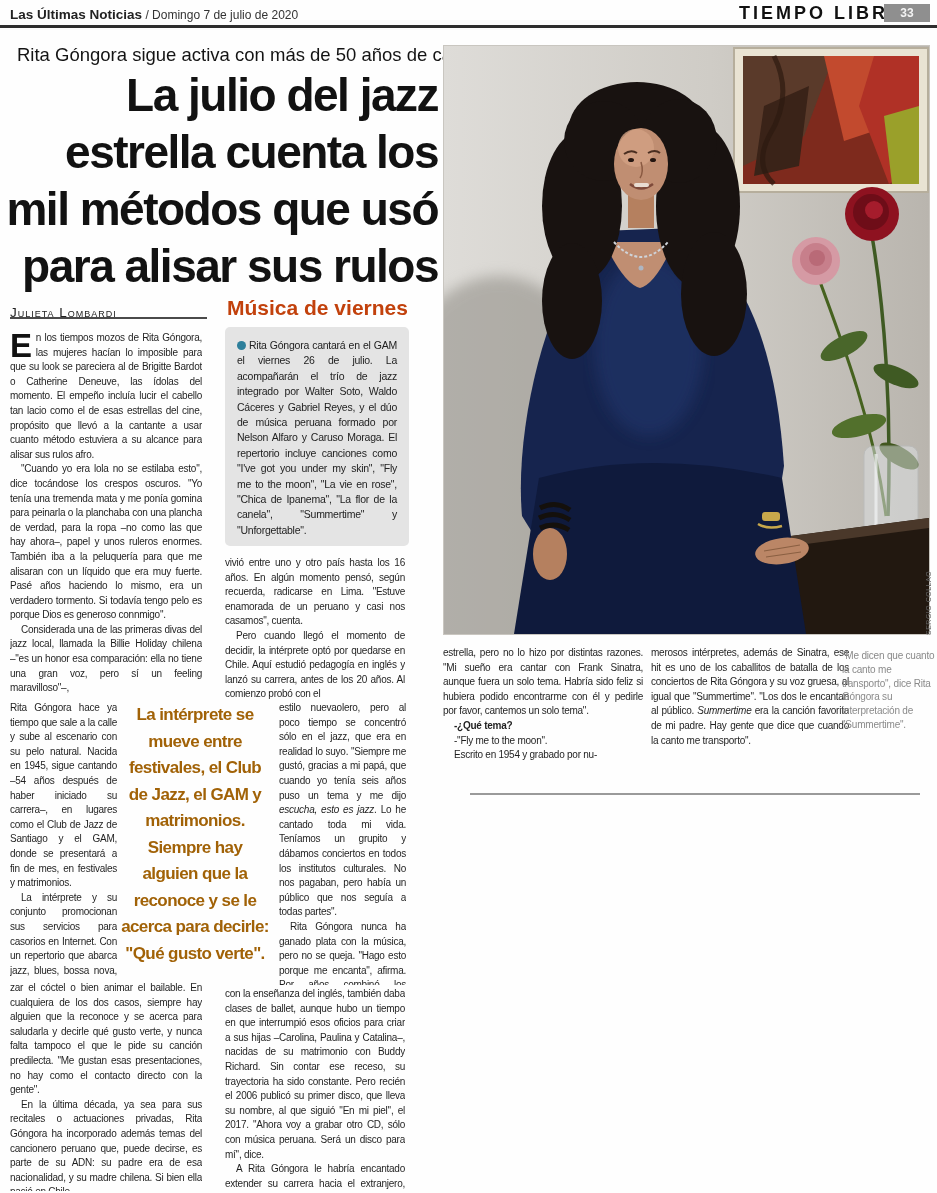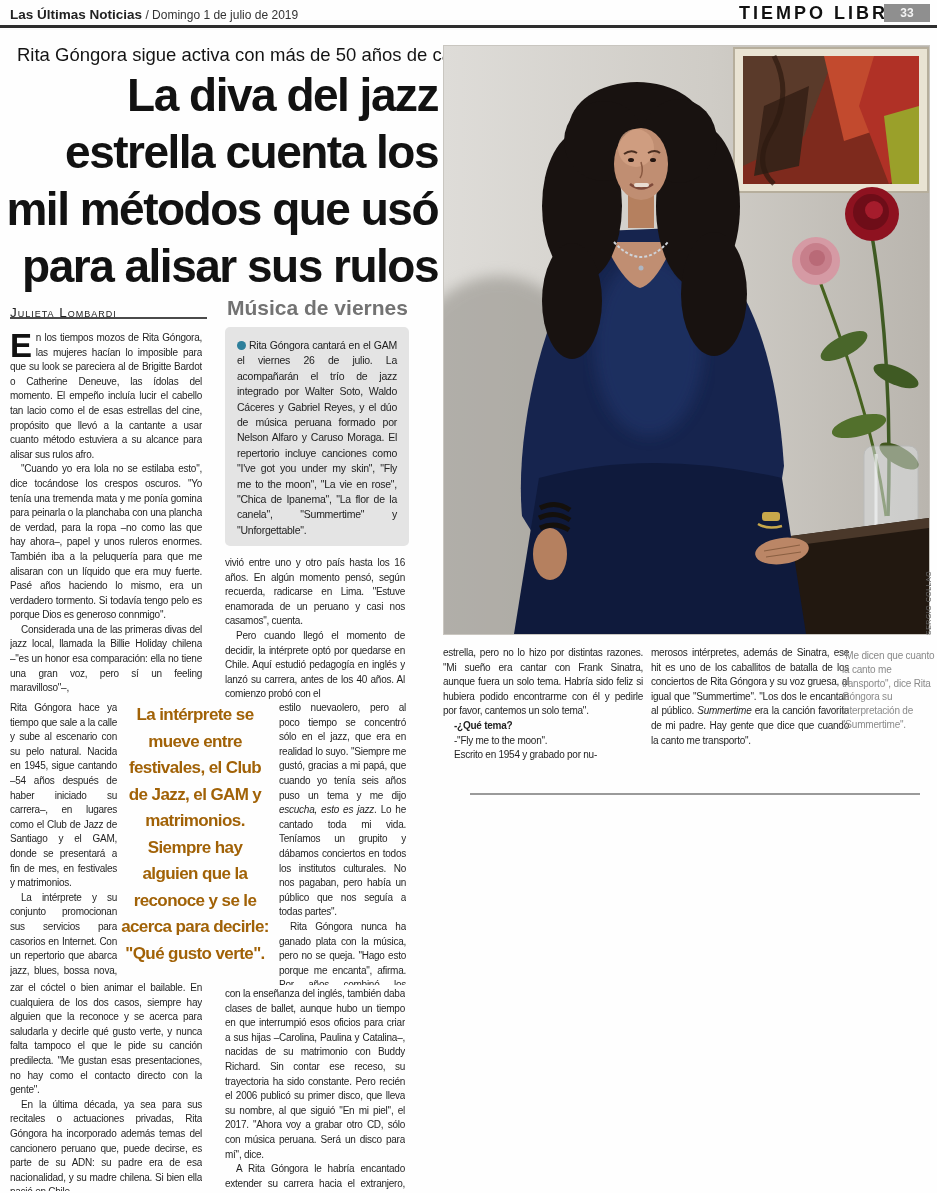--- a/index.html
+++ b/index.html
@@ -38,47 +38,47 @@
   .c3  {left:443px;top:646px;width:200px;height:152px;}
   .c4  {left:651px;top:646px;width:198px;height:160px;}
   .cap {left:842px;top:649px;width:94px;height:130px;font-size:10px;line-height:13.8px;letter-spacing:-0.2px;
         color:var(--captiongray);text-align:left;}
   .qline{font-weight:bold;}
   .it{font-style:italic;}
   
   .pullquote{position:absolute;left:119px;top:702px;width:152px;text-align:center;font-weight:bold;
     font-size:17px;line-height:26.5px;letter-spacing:-0.6px;color:#a16207;}
   
-  .box-title{position:absolute;left:227px;top:296px;font-size:21px;font-weight:bold;color:#737373;}
+  .box-title{position:absolute;left:227px;top:296px;font-size:21px;font-weight:bold;color:#c2410c;}
   .fbox{position:absolute;left:225px;top:327px;width:184px;height:219px;background:var(--boxbg);
     border-radius:5px;box-sizing:border-box;padding:11px 12px;}
   .fbox .txt{font-size:10.5px;line-height:15.4px;letter-spacing:-0.25px;text-align:justify;color:#222;}
   .dot{display:inline-block;width:9px;height:9px;border-radius:50%;background:var(--bullet);margin-right:3px;
     position:relative;top:1px;}
   
   .photo{position:absolute;left:443px;top:45px;width:487px;height:590px;border:1px solid #c9c6c0;box-sizing:border-box;overflow:hidden;background:#cfccc6;}
   .credit{position:absolute;left:925px;top:563px;font-size:7px;color:#666;letter-spacing:0.5px;
     writing-mode:vertical-rl;transform:rotate(180deg);height:72px;text-align:left;}
   .hrule{position:absolute;left:470px;top:793px;width:450px;height:2px;background:#9a9a9a;}
 </style>
 </head>
 <body>
 
 <div id="page">
 
   <div class="mast-left">
-    <b>Las Últimas Noticias</b><span class="date"> / Domingo 1 de julio de 2019</span>
+    <b>Las Últimas Noticias</b><span class="date"> / Domingo 7 de julio de 2020</span>
   </div>
   <div class="section-title">TIEMPO LIBRE</div>
   <div class="page-badge">33</div>
   <div class="mast-rule"></div>
 
   <div class="kicker">Rita Góngora sigue activa con más de 50 años de carrera</div>
   <div class="headline">
-    <div>La diva del jazz</div>
+    <div>La julio del jazz</div>
     <div>estrella cuenta los</div>
     <div>mil métodos que usó</div>
     <div>para alisar sus rulos</div>
   </div>
   <div class="byline">Julieta Lombardi</div>
   <div class="byline-rule"></div>
 
   <div class="btxt c1b1">
     <p><span class="dropcap">E</span><span>n los tiempos mozos de Rita Góngora, las mujeres hacían lo imposible para que su look se pareciera al de Brigitte Bardot o Catherine Deneuve, las ídolas del momento. El empeño incluía lucir el cabello tan lacio como el de esas estrellas del cine, propósito que llevó a la cantante a usar cuanto método estuviera a su alcance para alisar sus rulos afro.</span></p>
     <p class="ind">"Cuando yo era lola no se estilaba esto", dice tocándose los crespos oscuros. "Yo tenía una tremenda mata y me ponía gomina para peinarla o la planchaba con una plancha de verdad, para la ropa –no como las que hay ahora–, papel y unos ruleros enormes. También iba a la peluquería para que me alisaran con un líquido que era muy fuerte. Pasé años haciendo lo mismo, era un verdadero tormento. Si todavía tengo pelo es porque Dios es generoso connmigo".</p>
@@ -95,21 +95,21 @@
 
   <div class="box-title">Música de viernes</div>
   <div class="fbox">
     <div class="txt"><span class="dot"></span><span>Rita Góngora cantará en el GAM el viernes 26 de julio. La acompañarán el trío de jazz integrado por Walter Soto, Waldo Cáceres y Gabriel Reyes, y el dúo de música peruana formado por Nelson Alfaro y Caruso Moraga. El repertorio incluye canciones como "I've got you under my skin", "Fly me to the moon", "La vie en rose", "Chica de Ipanema", "La flor de la canela", "Summertime" y "Unforgettable".</span></div>
   </div>
 
   <div class="pullquote">La intérprete se mueve entre festivales, el Club de Jazz, el GAM y matrimonios. Siempre hay alguien que la reconoce y se le acerca para decirle: "Qué gusto verte".</div>
 
   <div class="btxt c2b1">
     <p>vivió entre uno y otro país hasta los 16 años. En algún momento pensó, según recuerda, radicarse en Lima. "Estuve enamorada de un peruano y casi nos casamos", cuenta.</p>
-    <p class="ind">Pero cuando llegó el momento de decidir, la intérprete optó por quedarse en Chile. Aquí estudió pedagogía en inglés y lanzó su carrera, antes de los 40 años. Al comienzo probó con el</p>
+    <p class="ind">Pero cuando llegó el momento de decidir, la intérprete optó por quedarse en Chile. Aquí estudió pedagogía en inglés y lanzó su carrera, antes de los 20 años. Al comienzo probó con el</p>
   </div>
   <div class="btxt c2n">
     <p><span>estilo nuevaolero, pero al poco tiempo se concentró sólo en el jazz, que era en realidad lo suyo. "Siempre me gustó, gracias a mi papá, que cuando yo tenía seis años puso un tema y me dijo </span><span class="it">escucha, esto es jazz</span><span>. Lo he cantado toda mi vida. Teníamos un grupito y dábamos conciertos en todos los institutos culturales. No nos pagaban, pero había un público que nos seguía a todas partes".</span></p>
     <p class="ind">Rita Góngora nunca ha ganado plata con la música, pero no se queja. "Hago esto porque me encanta", afirma. Por años combinó los escenarios</p>
   </div>
   <div class="btxt c2b3">
     <p>con la enseñanza del inglés, también daba clases de ballet, aunque hubo un tiempo en que interrumpió esos oficios para criar a sus hijas –Carolina, Paulina y Catalina–, nacidas de su matrimonio con Buddy Richard. Sin contar ese receso, su trayectoria ha sido constante. Pero recién el 2006 publicó su primer disco, que lleva su nombre, al que siguió "En mi piel", el 2017. "Ahora voy a grabar otro CD, sólo con música peruana. Será un disco para mí", dice.</p>
     <p class="ind">A Rita Góngora le habría encantado extender su carrera hacia el extranjero, trabajar en conjunto con alguna</p>
   </div>
 

